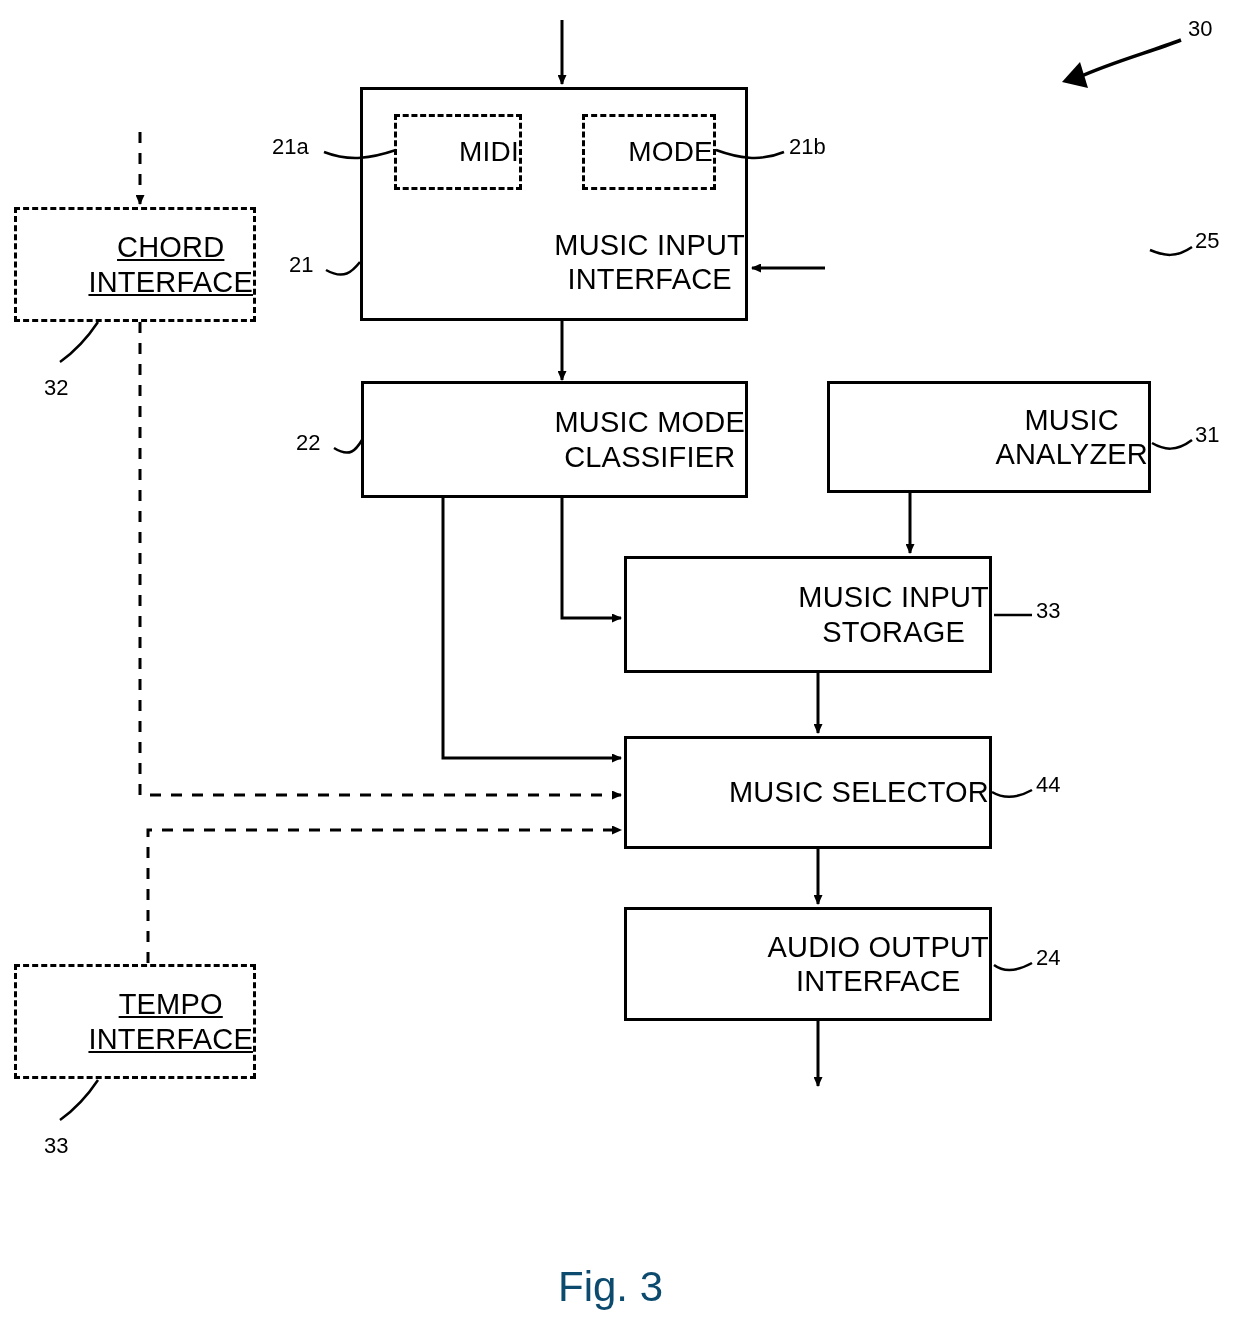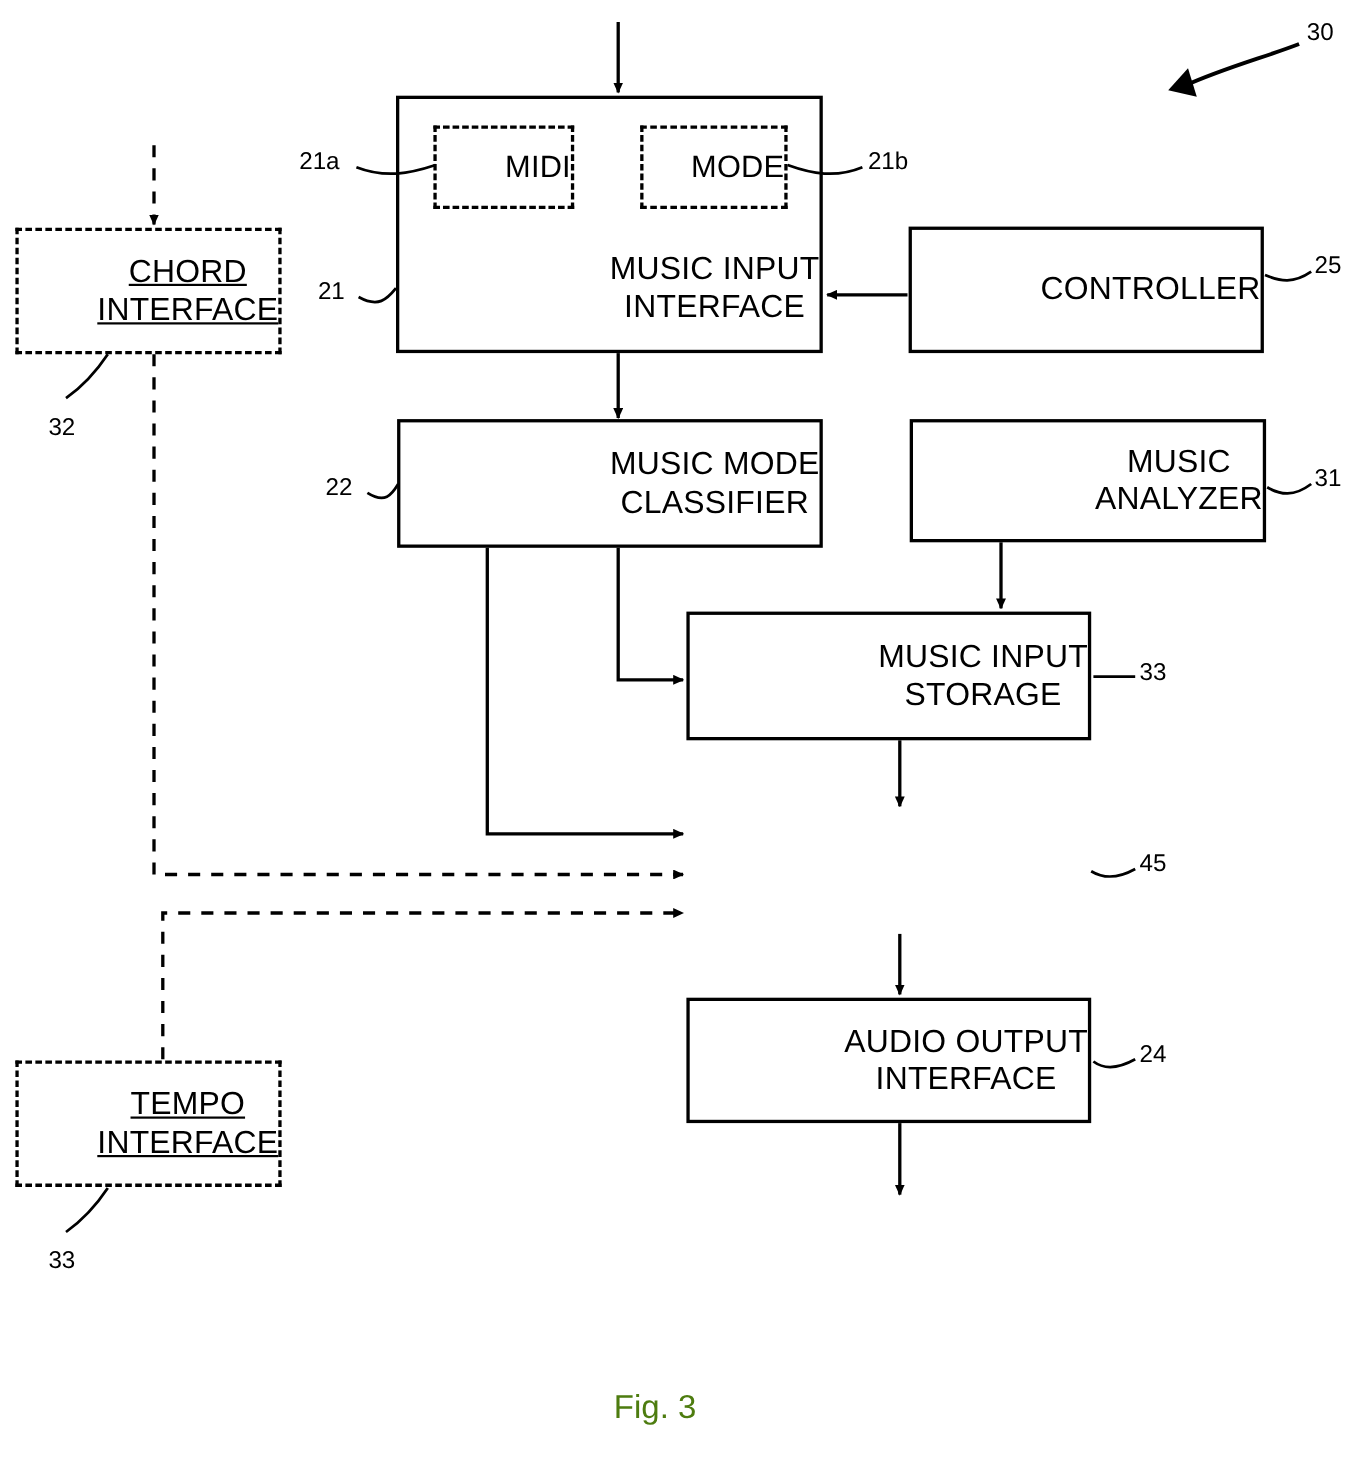--- a/index.html
+++ b/index.html
@@ -53,22 +53,22 @@
   }
   .ref-num {
     position: absolute;
     font-size: 22px;
     color: #000000;
     white-space: nowrap;
     z-index: 4;
   }
   .fig-caption {
     position: absolute;
-    font-size: 30px;
-    color: #4d7c0f;
+    font-size: 42px;
+    color: #0c4a6e;
     white-space: nowrap;
     z-index: 4;
   }
   .node-text {
     display: block;
     white-space: pre-line;
   }
 </style>
 </head>
 <body>
@@ -141,39 +141,39 @@
   </div>
 
   <div class="node-box node-inner-dashed lbl-small" style="left:394px; top:114px; width:128px; height:76px;">
     <span class="node-text">MIDI</span>
   </div>
 
   <div class="node-box node-inner-dashed lbl-small" style="left:582px; top:114px; width:134px; height:76px;">
     <span class="node-text">MODE</span>
   </div>
 
-  <div class="node-box node-solid lbl-main" style="left:826px; top:206px; width:323px; height:115px;">
-    <span class="node-text">CONTROLLER</span>
-  </div>
 
   <div class="node-box node-solid lbl-main" style="left:361px; top:381px; width:387px; height:117px;">
     <span class="node-text">MUSIC MODE
 CLASSIFIER</span>
   </div>
 
   <div class="node-box node-solid lbl-main" style="left:827px; top:381px; width:324px; height:112px;">
     <span class="node-text">MUSIC
 ANALYZER</span>
   </div>
 
   <div class="node-box node-solid lbl-main" style="left:624px; top:556px; width:368px; height:117px;">
     <span class="node-text">MUSIC INPUT
 STORAGE</span>
   </div>
 
+  <div class="node-box node-solid lbl-main" style="left:624px; top:736px; width:368px; height:113px;">
+    <span class="node-text">MUSIC SELECTOR</span>
+  </div>
 
   <div class="node-box node-solid lbl-main" style="left:624px; top:907px; width:368px; height:114px;">
     <span class="node-text">AUDIO OUTPUT
 INTERFACE</span>
   </div>
 
   <div class="node-box node-dashed lbl-main" style="left:14px; top:207px; width:242px; height:115px;">
     <span class="node-text">CHORD
 INTERFACE</span>
   </div>
@@ -184,20 +184,20 @@
   </div>
 
   <div class="ref-num" style="left:1188px; top:16px;">30</div>
   <div class="ref-num" style="left:272px; top:134px;">21a</div>
   <div class="ref-num" style="left:789px; top:134px;">21b</div>
   <div class="ref-num" style="left:289px; top:252px;">21</div>
   <div class="ref-num" style="left:1195px; top:228px;">25</div>
   <div class="ref-num" style="left:296px; top:430px;">22</div>
   <div class="ref-num" style="left:1195px; top:422px;">31</div>
   <div class="ref-num" style="left:1036px; top:598px;">33</div>
-  <div class="ref-num" style="left:1036px; top:772px;">45</div>
+  <div class="ref-num" style="left:1036px; top:772px;">44</div>
   <div class="ref-num" style="left:1036px; top:945px;">24</div>
   <div class="ref-num" style="left:44px; top:375px;">32</div>
   <div class="ref-num" style="left:44px; top:1133px;">33</div>
 
   <div class="fig-caption" style="left:558px; top:1263px;">Fig. 3</div>
 
 </div>
 
 </body></html>

